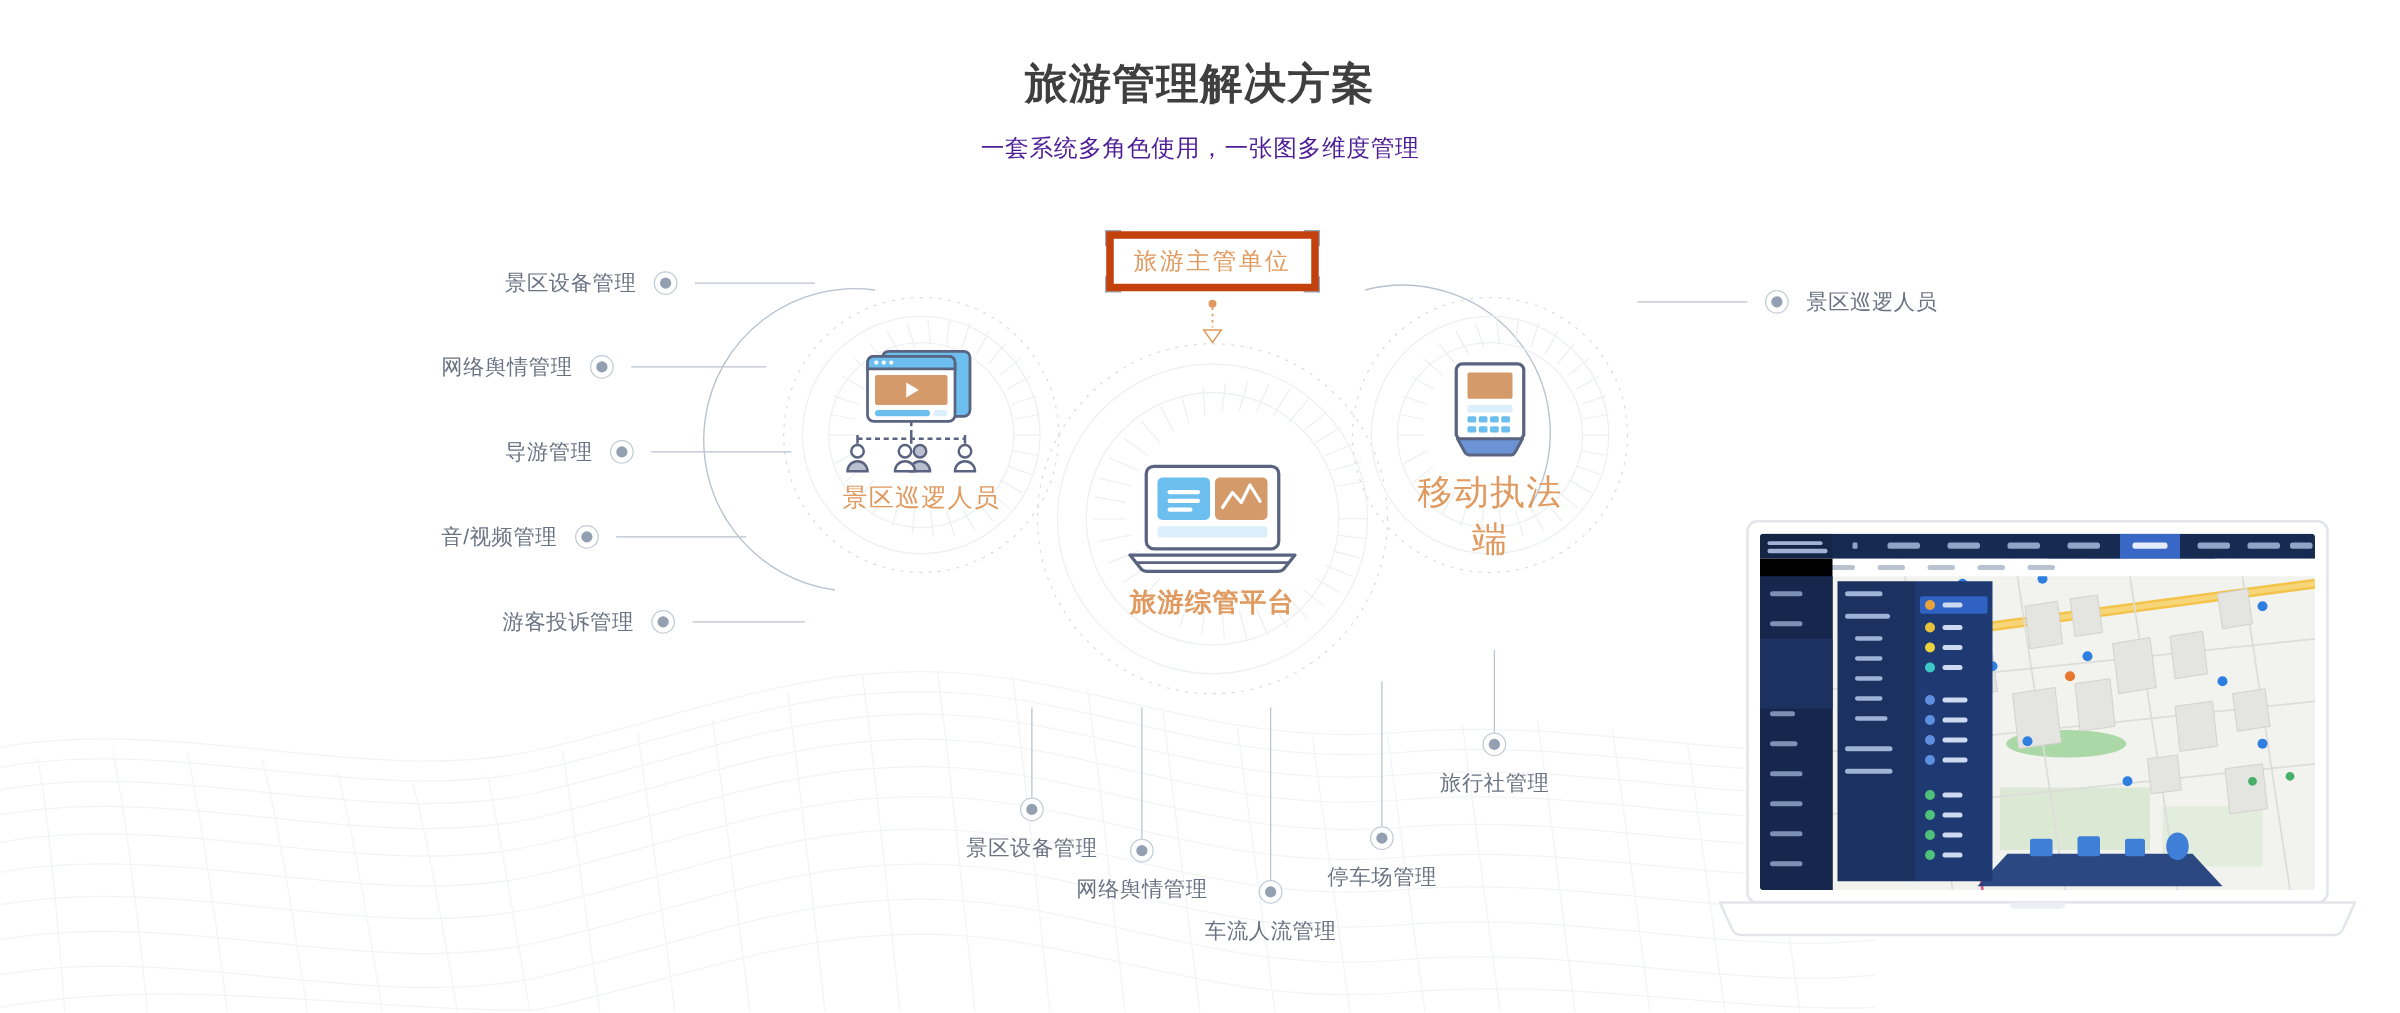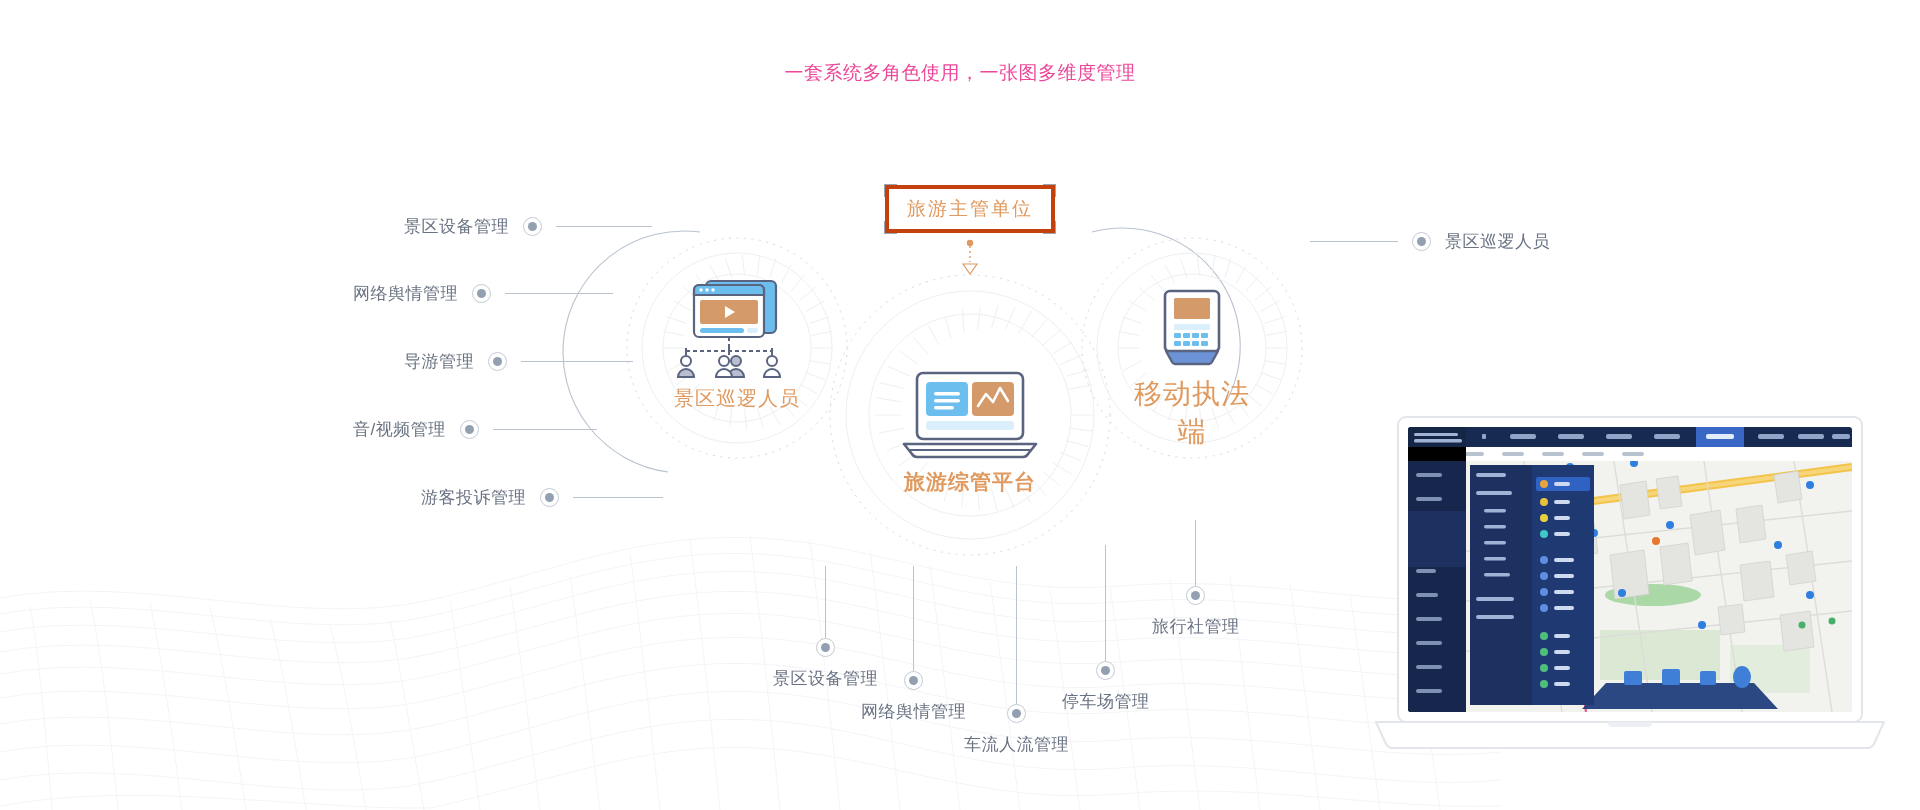--- a/index.html
+++ b/index.html
@@ -11,21 +11,21 @@
   }
   #stage { position: relative; width: 1920px; height: 810px; background: #fff; }
 
   
   .bg-mesh { position: absolute; left: 0; bottom: 0; width: 1500px; height: 330px;
              opacity: .55; pointer-events: none; }
 
   
   .head { position: absolute; top: 44px; left: 0; width: 1920px; text-align: center; }
   .head h1 { font-size: 34px; font-weight: bold; color: #3f3f3f; letter-spacing: 1px; line-height: 46px; }
-  .head p  { margin-top: 16px; font-size: 19px; color: #ec4899; letter-spacing: .5px; }
+  .head p  { margin-top: 16px; font-size: 19px; color: #4c1d95; letter-spacing: .5px; }
 
   
   .node { position: absolute; display: flex; align-items: center; gap: 14px;
           font-size: 17px; color: #6a7383; white-space: nowrap; letter-spacing: .5px; }
   .node .dot { width: 19px; height: 19px; border-radius: 50%;
                border: 1px solid #c3cbd6; background: #fff;
                display: flex; align-items: center; justify-content: center; flex: 0 0 auto; }
   .node .dot::after { content: ""; width: 9px; height: 9px; border-radius: 50%; background: #93a0b2; }
   .node .lead { height: 1px; background: #b9c2ce; flex: 0 0 auto; }
   .node.right { flex-direction: row; }
@@ -42,21 +42,21 @@
 
   
   .ring { position: absolute; }
   .ring .caption { position: absolute; left: 0; width: 100%; text-align: center;
                    color: #e09a5f; letter-spacing: 1px; }
 
   
   .authority { position: absolute; left: 885px; top: 185px; width: 170px; height: 48px; }
   .authority .label { position: absolute; inset: 0; display: flex; align-items: center;
                       justify-content: center; font-size: 19px; color: #e09a5f; letter-spacing: 2px;
-                      border: 4px solid #c2410c; }
+                      border: 6px solid #c2410c; }
   .authority .c { position: absolute; width: 13px; height: 13px; }
   .authority .tl { left: -1px; top: -1px; border-left: 2px solid #9aa6b6; border-top: 2px solid #9aa6b6; }
   .authority .tr { right: -1px; top: -1px; border-right: 2px solid #9aa6b6; border-top: 2px solid #9aa6b6; }
   .authority .bl { left: -1px; bottom: -1px; border-left: 2px solid #9aa6b6; border-bottom: 2px solid #9aa6b6; }
   .authority .br { right: -1px; bottom: -1px; border-right: 2px solid #9aa6b6; border-bottom: 2px solid #9aa6b6; }
 
   
   .laptop { position: absolute; left: 1370px; top: 415px; width: 520px; height: 360px; }
 </style>
 </head>
@@ -97,20 +97,21 @@
       <path d="M1110 108 C1118 162 1126 224 1140 330"></path>
       <path d="M1170 100 C1178 156 1186 220 1200 330"></path>
       <path d="M1230 96 C1238 152 1246 218 1260 330"></path>
       <path d="M1290 104 C1298 158 1306 222 1320 330"></path>
       <path d="M1350 114 C1358 166 1366 228 1380 330"></path>
       <path d="M1410 118 C1418 170 1426 230 1440 330"></path>
     </g>
   </svg>
 
   <div class="head">
+    <h1>旅游管理解决方案</h1>
     <p>一套系统多角色使用，一张图多维度管理</p>
   </div>
 
   <svg style="position:absolute;left:0;top:0;width:1920px;height:810px;">
 
     <path d="M700 232 A118 118 0 0 0 668 472" fill="none" stroke="#b9c2ce" stroke-width="1.1"></path>
     <path d="M1092 232 A118 118 0 0 1 1225 404" fill="none" stroke="#b9c2ce" stroke-width="1.1"></path>
 
     <g>
       <circle cx="737" cy="348" r="110" fill="none" stroke="#d7dce3" stroke-width="1" stroke-dasharray="1.5 6" stroke-linecap="round"></circle>
@@ -330,21 +331,21 @@
   <div class="node" style="left:404px;top:350px;">
     <span>导游管理</span>
     <span class="dot"></span>
     <span class="lead" style="width:112px;"></span>
   </div>
   <div class="node" style="left:353px;top:418px;">
     <span>音/视频管理</span>
     <span class="dot"></span>
     <span class="lead" style="width:104px;"></span>
   </div>
-  <div class="node" style="left:421px;top:486px;">
+  <div class="node" style="left:402px;top:486px;">
     <span>游客投诉管理</span>
     <span class="dot"></span>
     <span class="lead" style="width:90px;"></span>
   </div>
 
   <div class="node right" style="left:1310px;top:230px;">
     <span class="lead" style="width:88px;"></span>
     <span class="dot"></span>
     <span>景区巡逻人员</span>
   </div>

